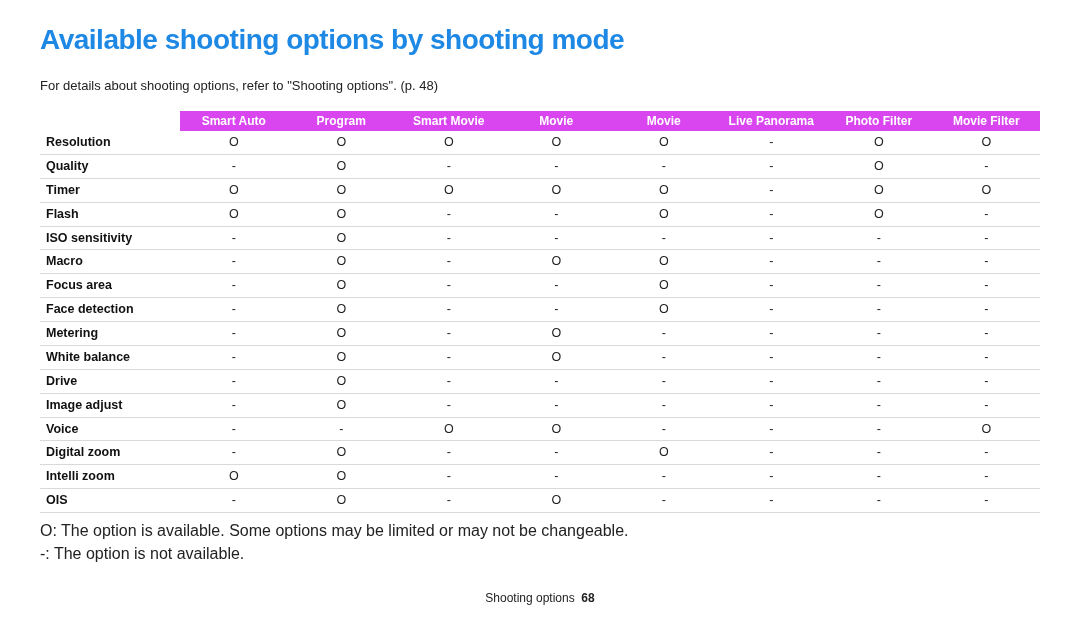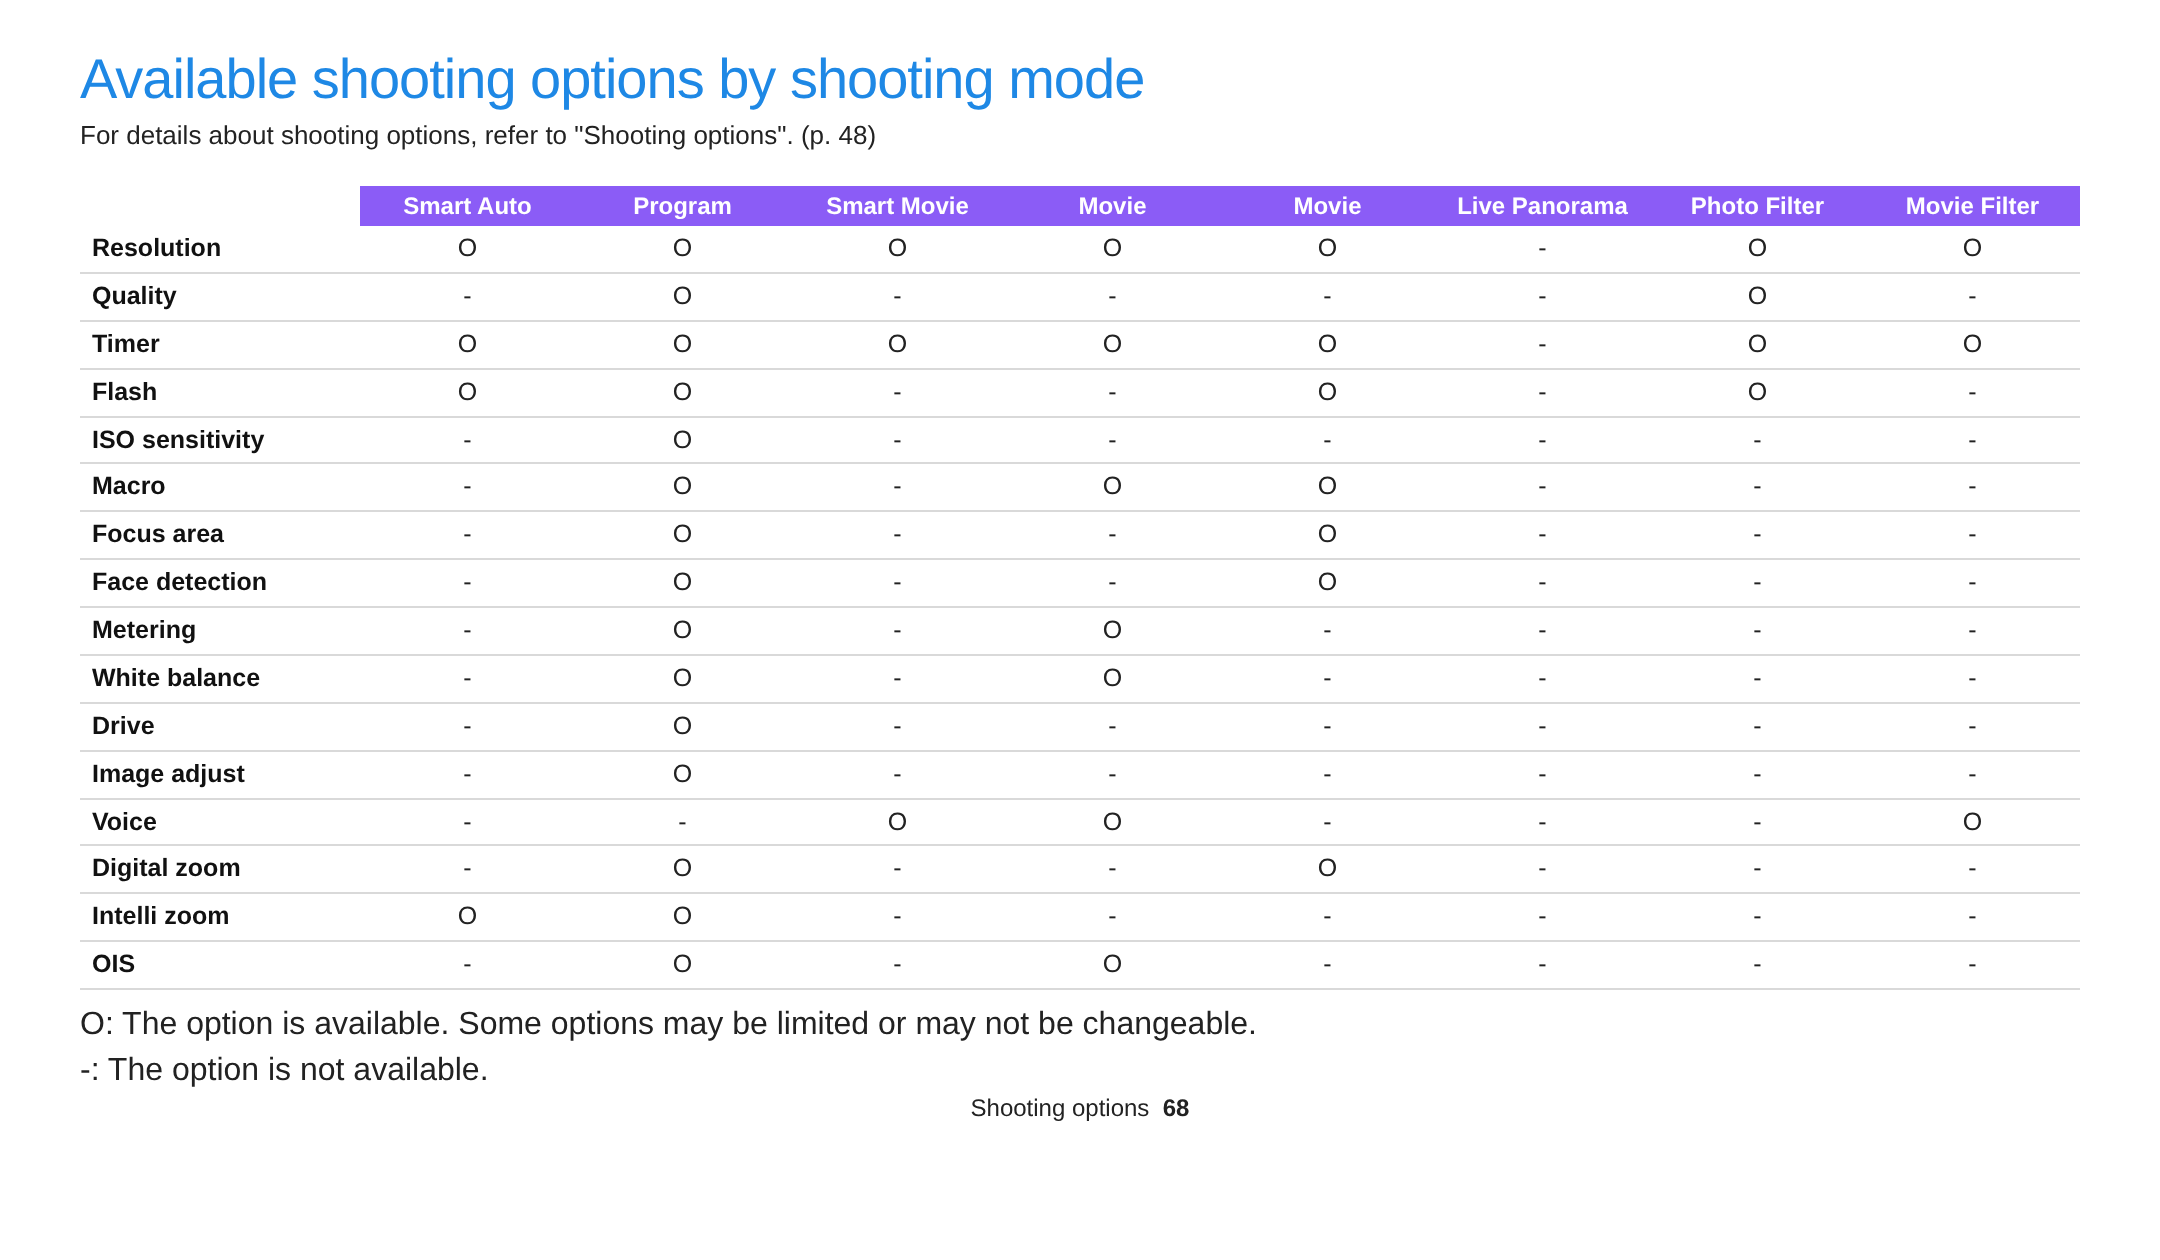--- a/index.html
+++ b/index.html
@@ -1,37 +1,37 @@
 <!DOCTYPE html>
 <html><head>
 <meta charset="utf-8">
 <style>
   * { box-sizing: border-box; margin: 0; padding: 0; }
   html, body { width: 1080px; height: 630px; background: #fff; font-family: Arial, Helvetica, sans-serif; }
   .page { padding: 24px 40px 0 40px; }
   h1.title {
     color: #1e88e5;
     font-size: 28px;
-    font-weight: 400;
+    font-weight: 700;
     letter-spacing: -0.5px;
-    margin-bottom: 4px;
+    margin-bottom: 22px;
   }
   .subtitle {
     font-size: 13px;
     color: #222;
     margin-bottom: 18px;
   }
   table {
     width: 100%;
     border-collapse: collapse;
     table-layout: fixed;
     font-size: 12.5px;
   }
   thead th {
-    background: #8b5cf6;
+    background: #d946ef;
     color: #fff;
     font-weight: 700;
     text-align: center;
     padding: 3px 4px;
     font-size: 12px;
   }
   thead th.rowlabel-head {
     width: 140px;
     background: transparent;
   }
@@ -52,20 +52,21 @@
   .legend {
     font-size: 16px;
     color: #222;
     margin-top: 6px;
     line-height: 1.45;
   }
   .footer {
     text-align: center;
     font-size: 12px;
     color: #222;
+    margin-top: 26px;
   }
   .footer .pg { font-weight: 700; }
 </style>
 </head>
 <body>
 
 <div class="page">
   <h1 class="title">Available shooting options by shooting mode</h1>
   <p class="subtitle">For details about shooting options, refer to "Shooting options". (p. 48)</p>
 

